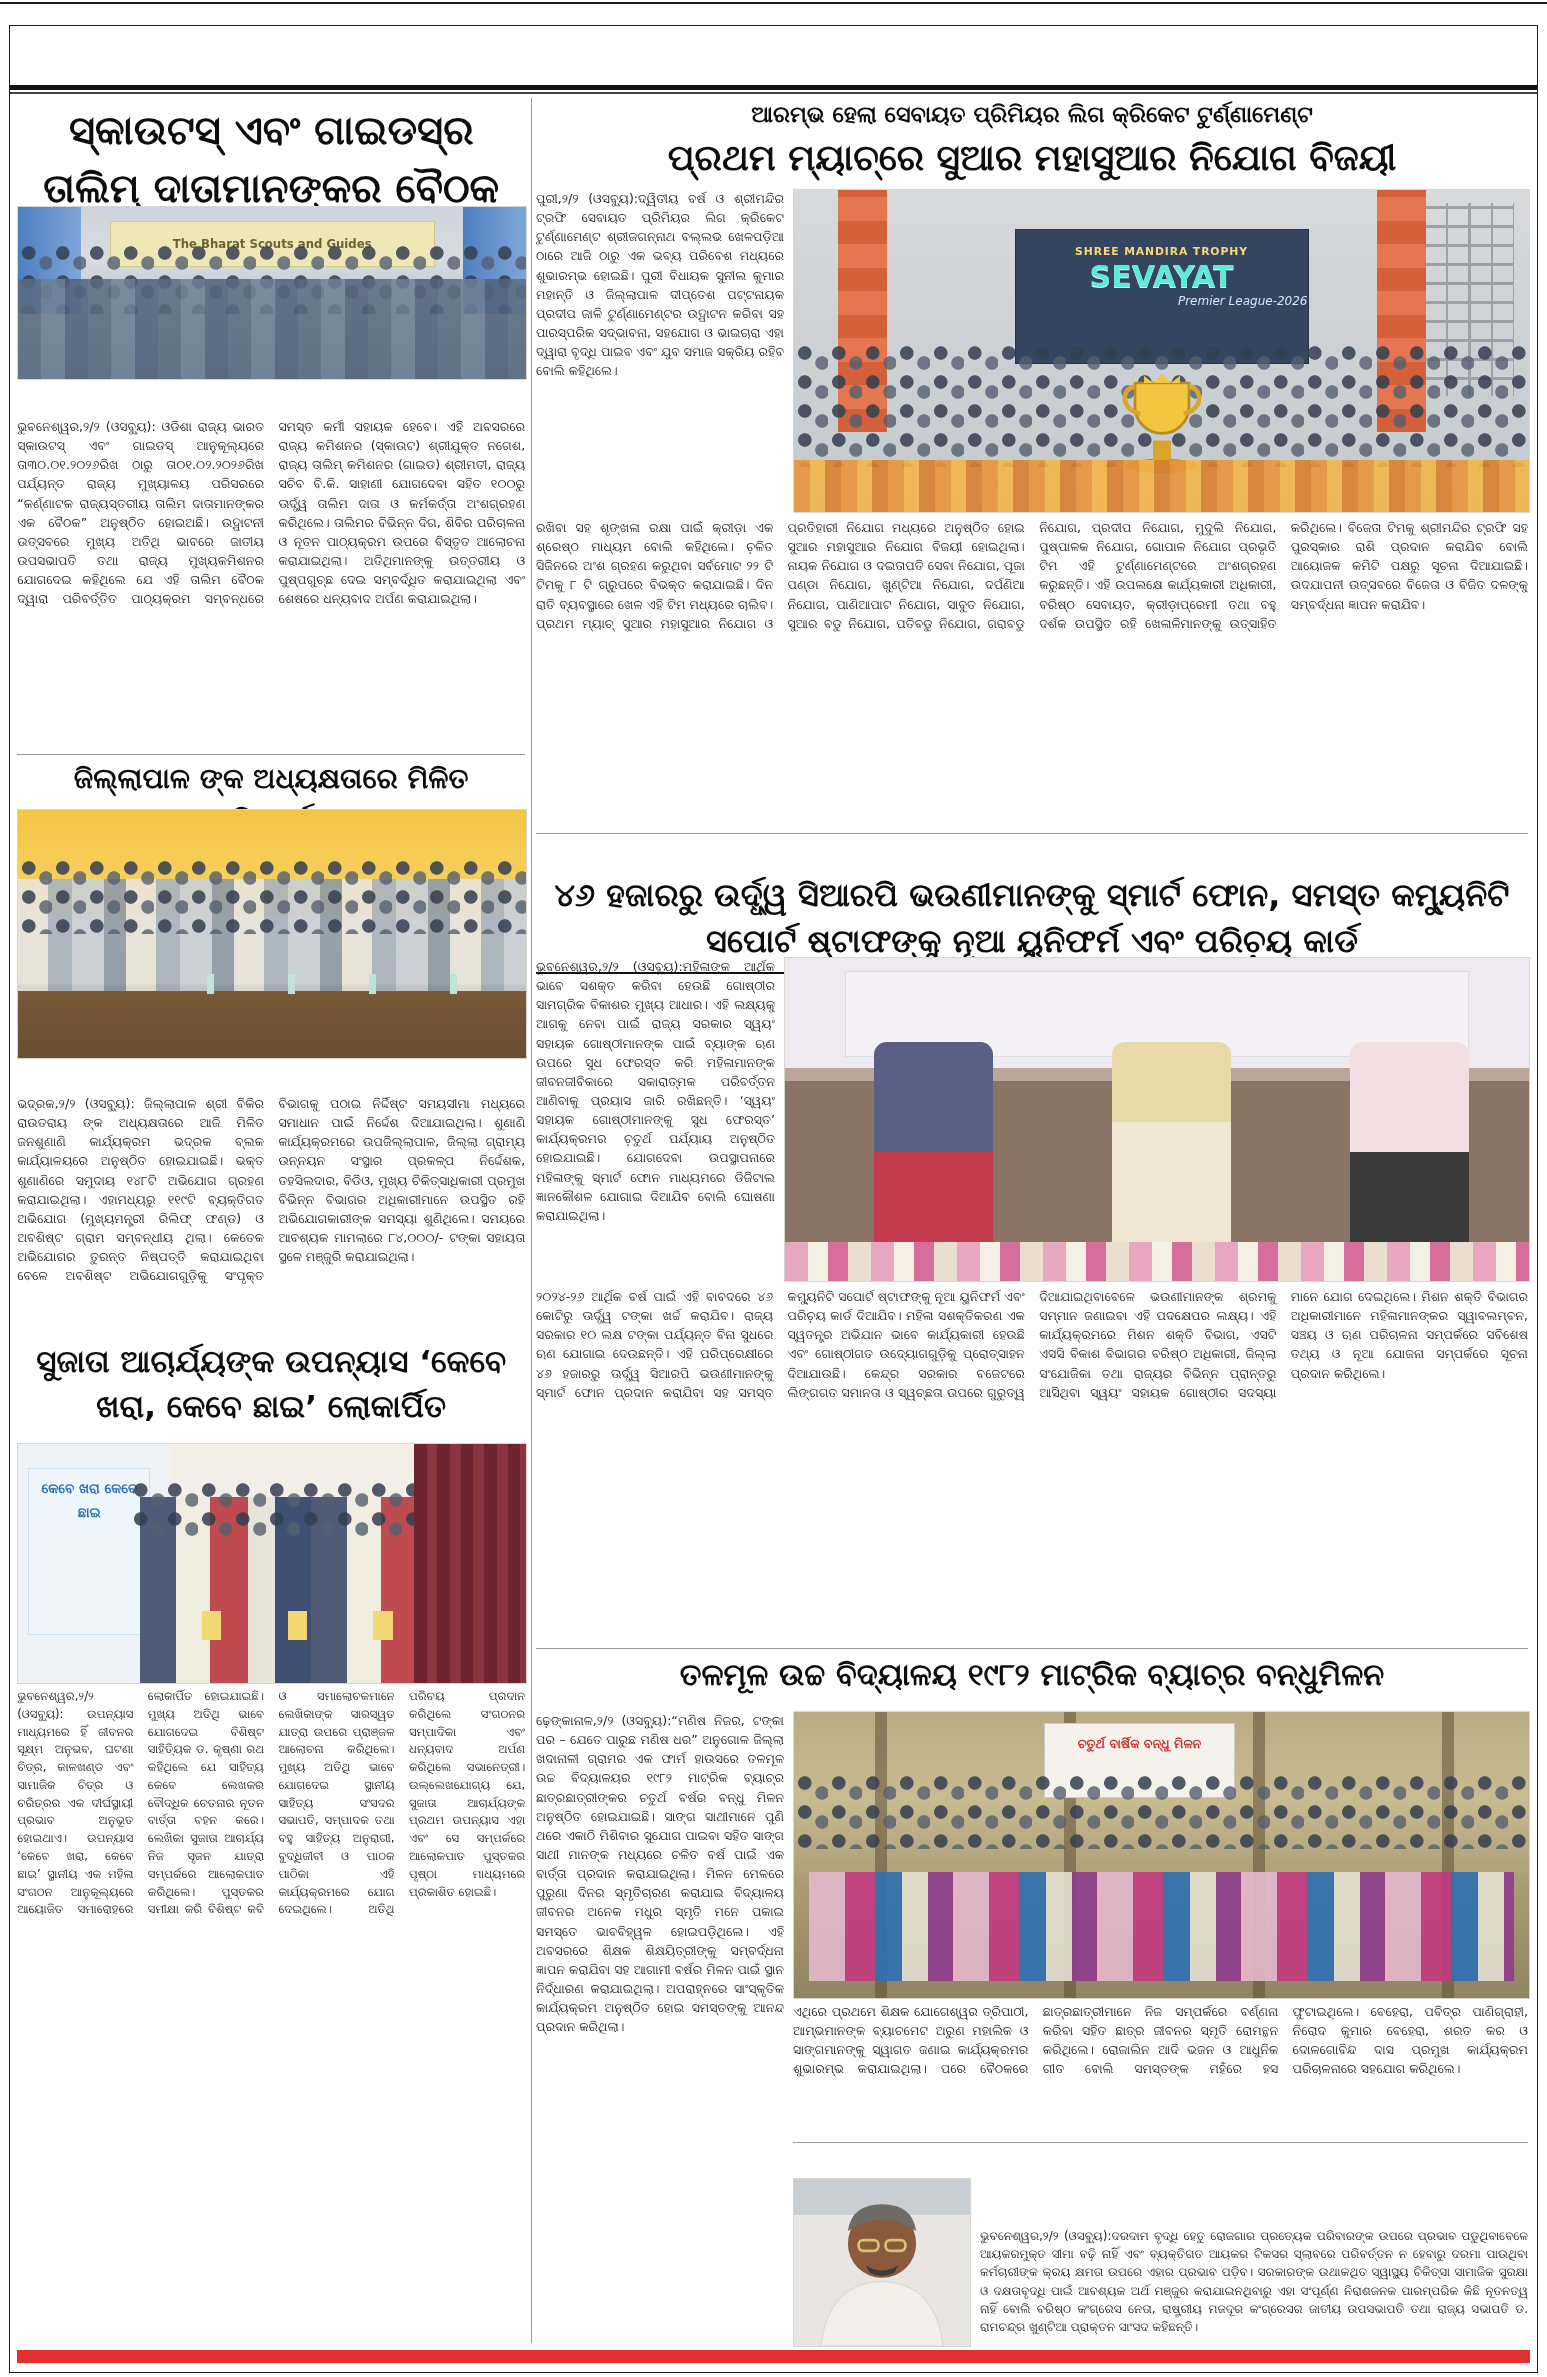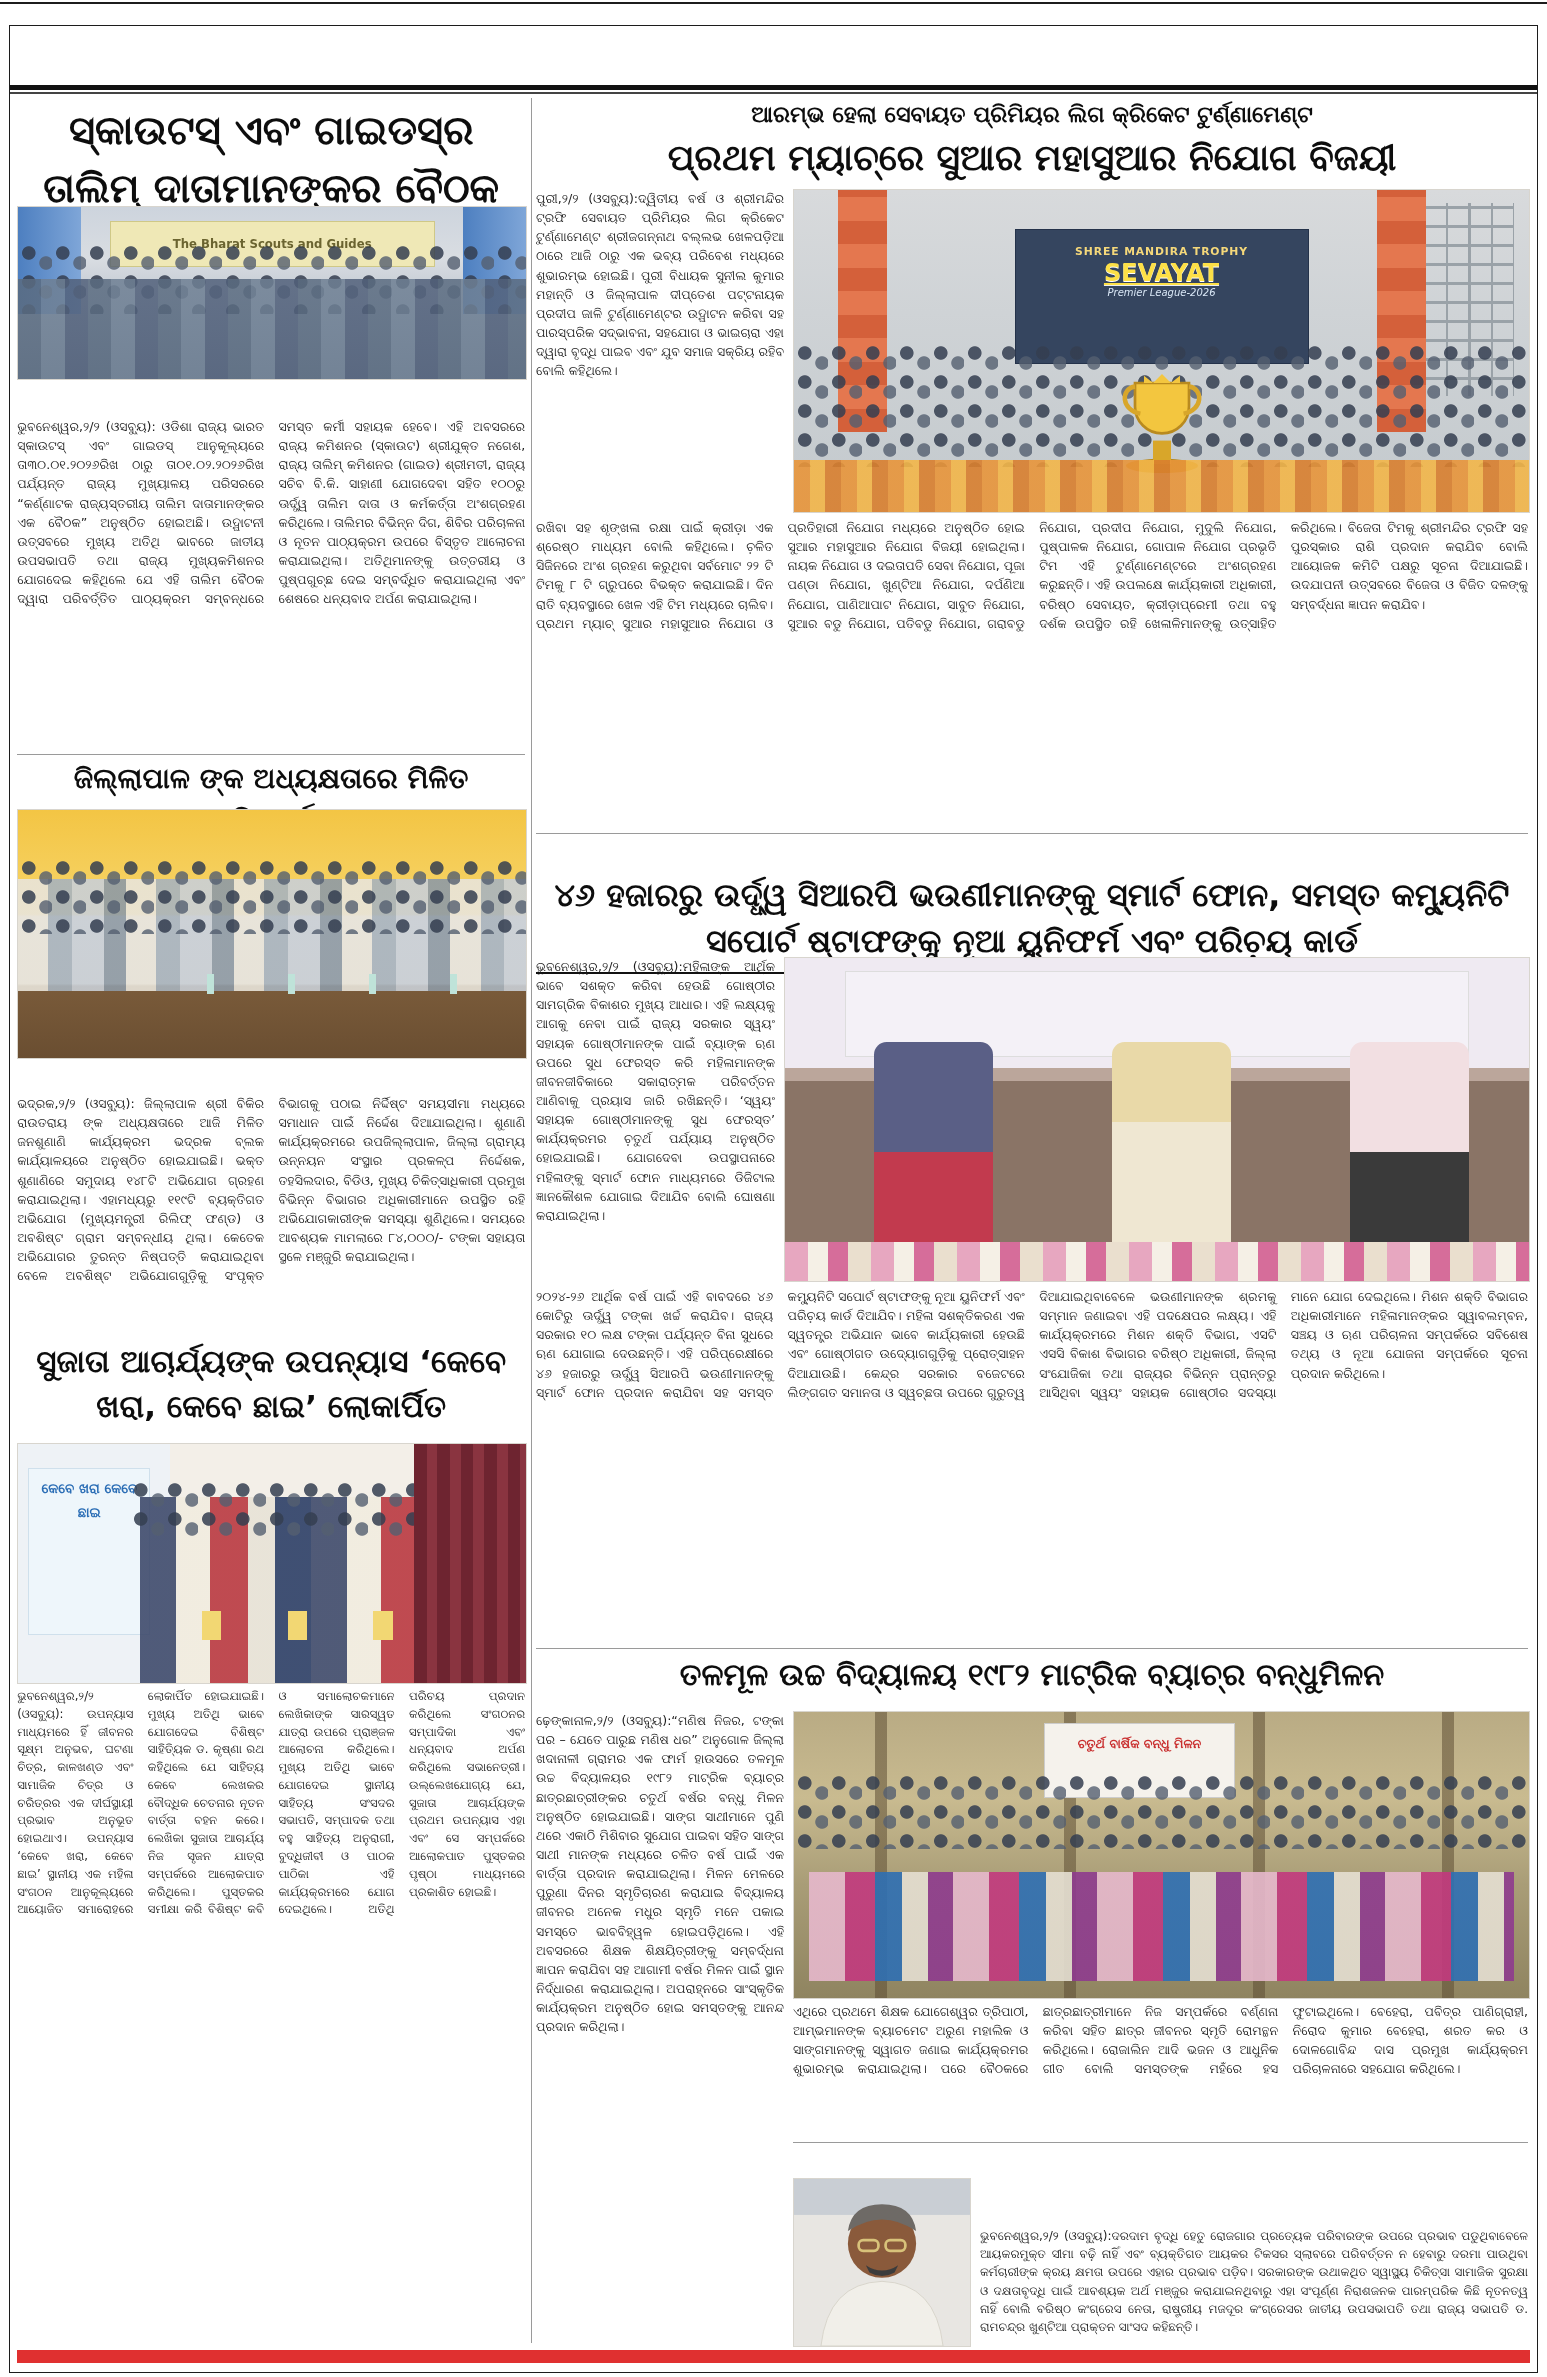--- a/index.html
+++ b/index.html
@@ -63,22 +63,22 @@
       background:repeating-linear-gradient(90deg,transparent 0 30.5px,#f2d773 30.5px 50px,transparent 50px 86px);}
   .ph-novel .curtain{position:absolute;right:0;top:0;width:22%;height:100%;
       background:repeating-linear-gradient(90deg,#6e2430 0 12.6px,#8a3440 12.6px 23.4px);}
 
   
   .ph-cricket{background:linear-gradient(180deg,#d8dadc 0%,#cfd3d6 38%,#c3c9cd 100%);}
   .ph-cricket .pillar{position:absolute;top:0;height:75%;width:49px;background:repeating-linear-gradient(0deg,#d4603a 0 23.4px,#e4774f 23.4px 47px);}
   .ph-cricket .stagebanner{position:absolute;left:30%;right:30%;top:12%;height:42%;background:#35455f;border:1.8px solid #24324a;
       color:#f2e6c8;text-align:center;padding-top:15px;box-sizing:border-box;}
   .ph-cricket .stagebanner .l1{font-size:10.8px;font-weight:800;letter-spacing:0.9px;color:#f5d87a;}
-  .ph-cricket .stagebanner .l2{font-size:24px;font-weight:900;color:#fde047;text-shadow:0 0.9px 0 #fff;margin-top:1.8px;text-decoration:underline;}
-  .ph-cricket .stagebanner .l3{font-size:10px;font-style:italic;color:#d8e6f5;}
+  .ph-cricket .stagebanner .l2{font-size:30px;font-weight:900;color:#5eead4;text-shadow:0 0.9px 0 #fff;margin-top:1.8px;}
+  .ph-cricket .stagebanner .l3{font-size:12px;font-style:italic;color:#d8e6f5;text-align:right;}
   .ph-cricket .scaffold{position:absolute;right:2%;top:4%;width:12%;height:60%;
       background:repeating-linear-gradient(0deg,transparent 0 16px,#9aa2a8 16px 19px),repeating-linear-gradient(90deg,transparent 0 20px,#9aa2a8 20px 22.5px);}
   .ph-cricket .marigold{position:absolute;bottom:0;left:0;right:0;height:16%;
       background:repeating-linear-gradient(90deg,#e8953a 0 16px,#f3b649 16px 30.5px,#d97f2e 30.5px 47px);opacity:.9;}
   .ph-cricket .crowdrow{top:auto;bottom:14%;height:38%;}
   .trophy{position:absolute;left:50%;transform:translateX(-50%);bottom:12%;}
 
   
   .ph-stage{background:linear-gradient(180deg,#efeaf2 0 34%,#bba69b 34% 38%,#8a7466 38% 100%);}
   .ph-stage .screen{position:absolute;left:8%;right:8%;top:4%;height:26%;background:#f4f1f7;border:0.9px solid #ddd;}

